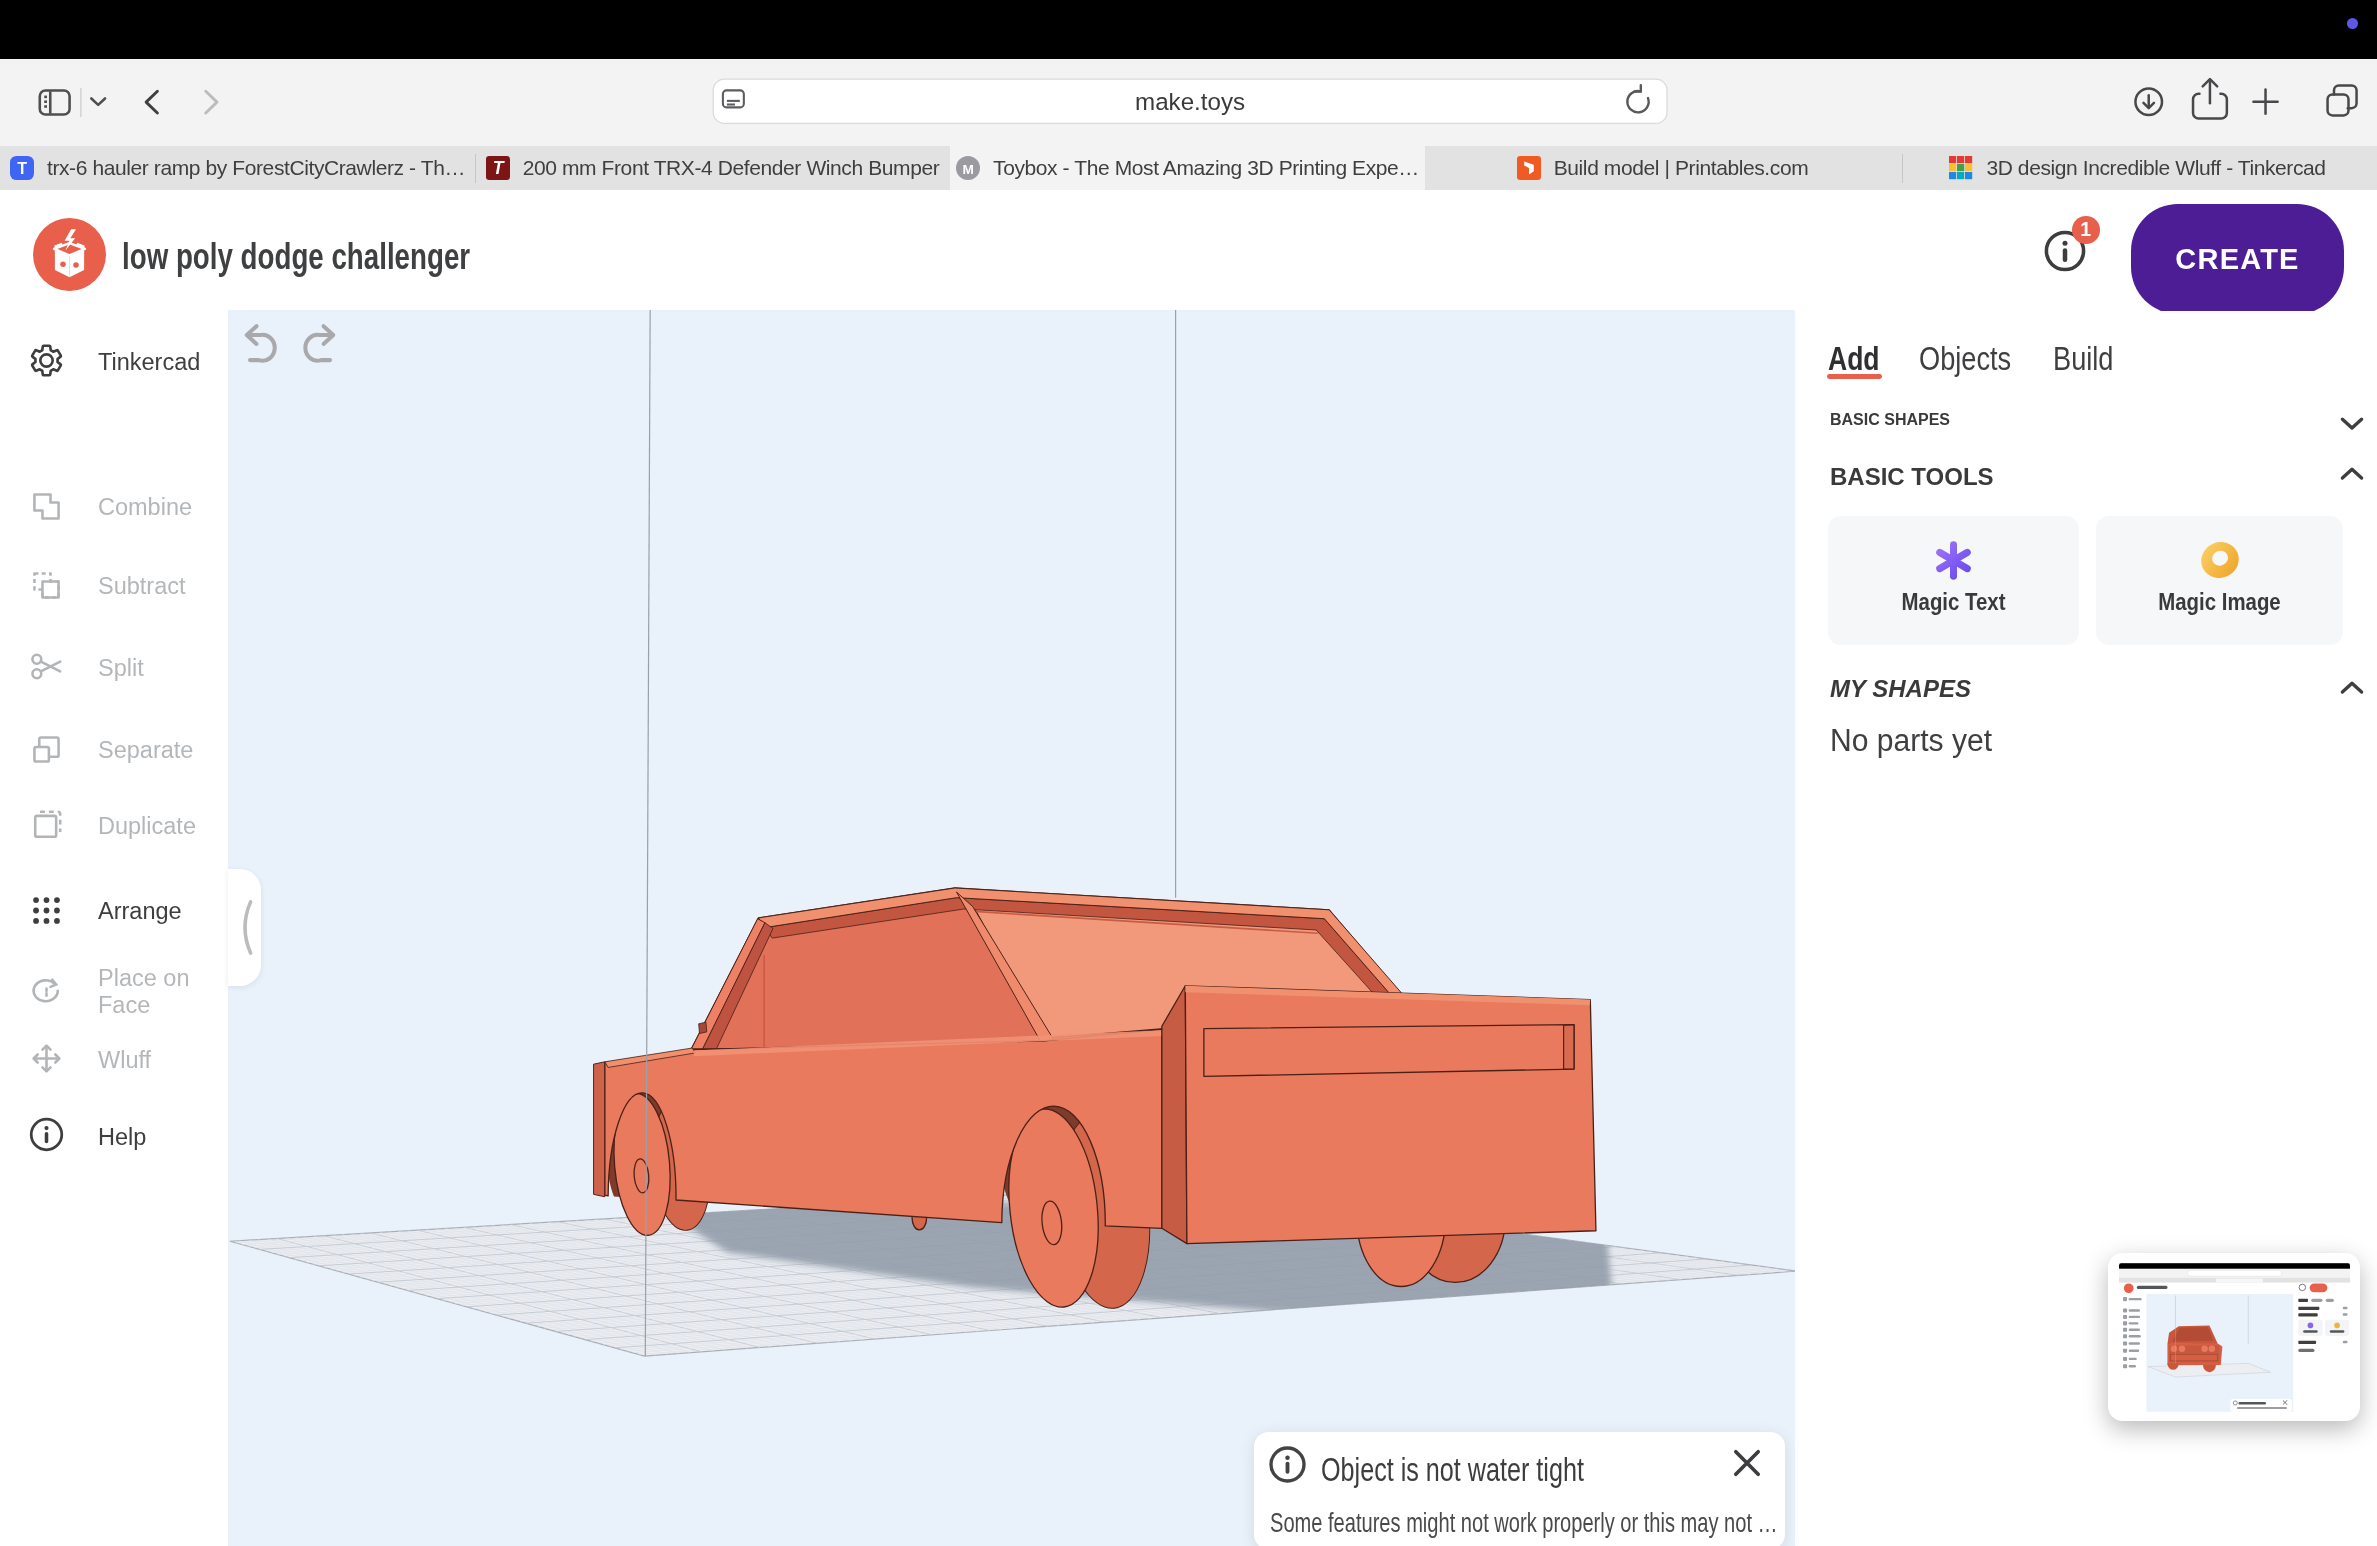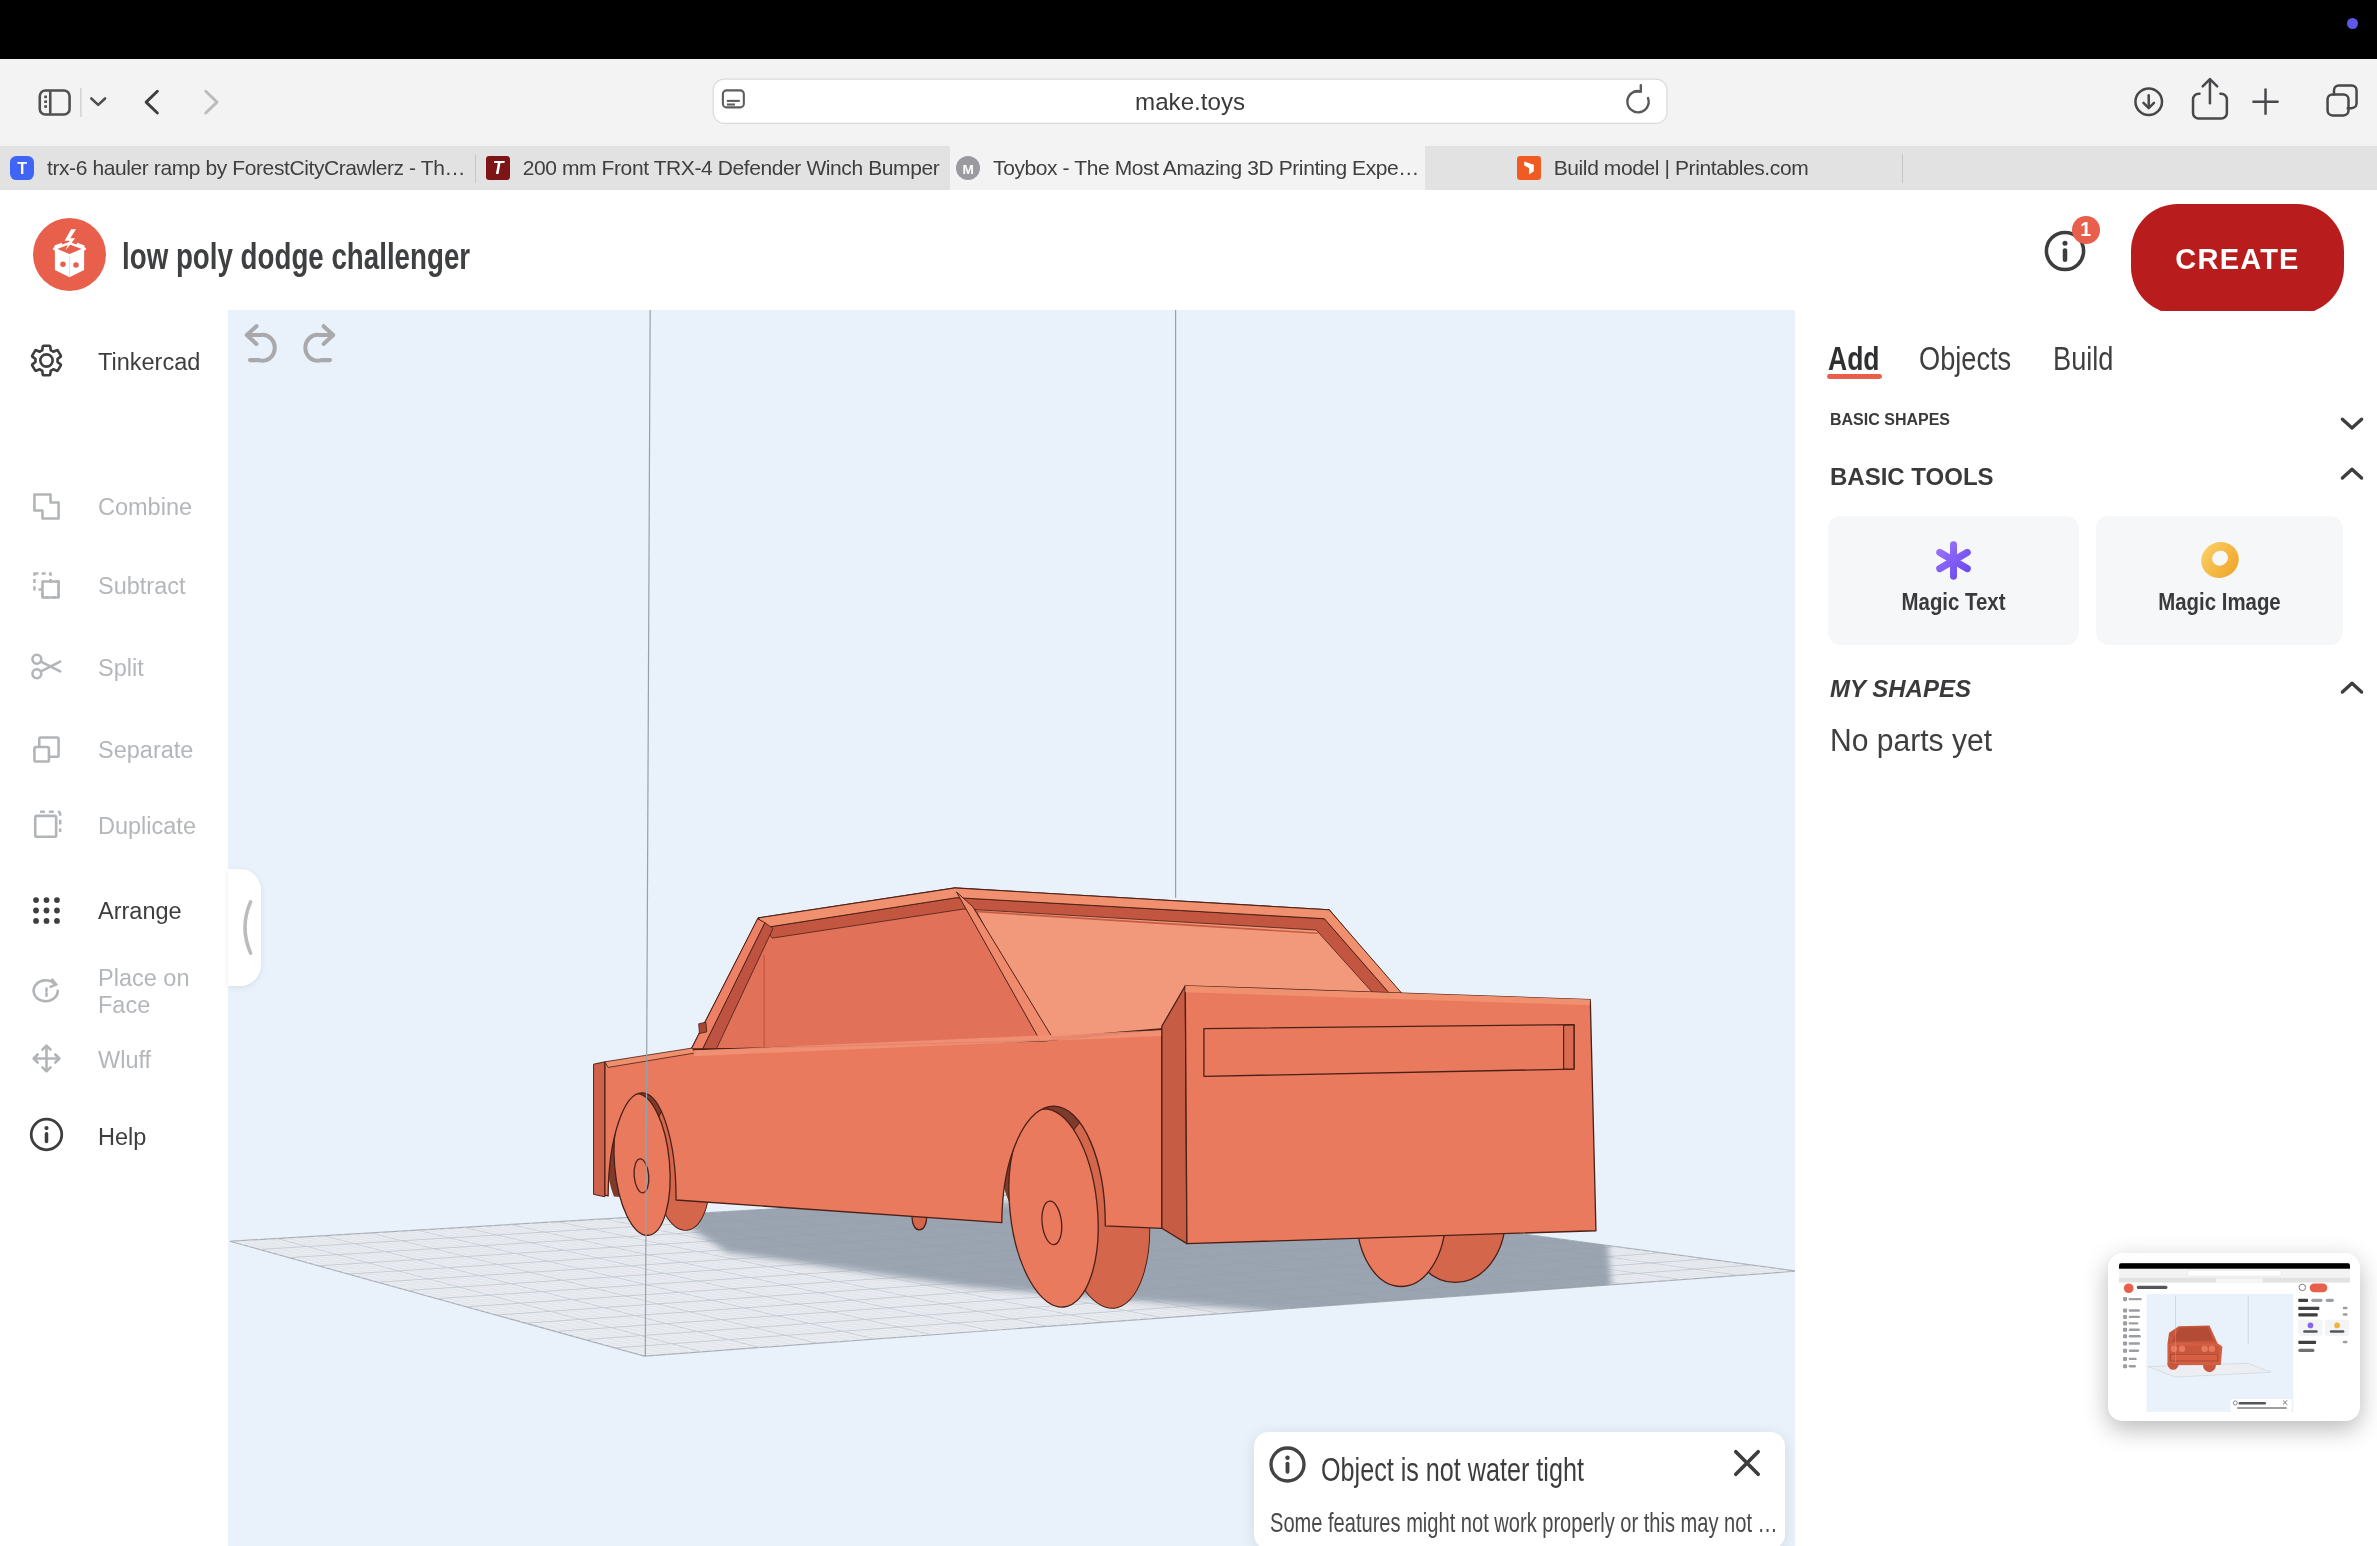--- a/index.html
+++ b/index.html
@@ -20,21 +20,21 @@
 .tab { width:475px; height:44px; display:flex; align-items:center; justify-content:center;
   gap:13px; padding:0 14.6px; color:#3f3f3f; font-size:21px; letter-spacing:-0.4px; }
 .tab span { white-space:nowrap;text-align:center; }
 .tab svg { flex:0 0 auto; }
 .tab.active { background:#f3f3f4; }
 .tabsep { position:absolute; top:154px; width:0.8px; height:29px; background:#c6c6c6; }
 
 
 #appheader { left:0; top:191px; width:2377px; height:120px; background:#fff; }
 #apptitle { left:122px; top:45px; font-size:36px; font-weight:bold; color:#3f4042; transform:scaleX(.77); transform-origin:0 0; }
-#createbtn { left:2131px; top:13px; width:213px; height:110px; border-radius:47px; background:#b91c1c;
+#createbtn { left:2131px; top:13px; width:213px; height:110px; border-radius:47px; background:#4c1d95;
   color:#fff; font-weight:bold; font-size:29px; letter-spacing:1.2px; display:flex; align-items:center; justify-content:center; }
 #badge { left:2072px; top:25px; width:27.5px; height:27.5px; border-radius:50%; background:#e8604c; color:#fff;
   font-size:19.4px; font-weight:bold; display:flex; align-items:center; justify-content:center; }
 
 
 #sidebar { left:0; top:311px; width:228px; height:1236px; background:#fff; }
 .sitem { position:absolute; left:0; width:226px; display:flex; align-items:center; }
 .sicon { position:absolute; left:28px; width:37px; height:37px; }
 .stext { position:absolute; left:98px; font-size:23.5px; color:#3e3e40; }
 .dis .stext { color:#b4b7ba; }
@@ -130,20 +130,34 @@
           <text x="15" y="22" font-size="17" font-weight="bold" fill="#fff" text-anchor="middle">M</text>
         </svg>
         <span>Toybox - The Most Amazing 3D Printing Expe…</span>
       </div>
     <div class="tab">
         <svg width="24" height="24" viewBox="0 0 30 30">
           <rect width="30" height="30" rx="4" fill="#f05b24"></rect>
           <path d="M9 7 L21 11 L21 19 L15 23 L15 15 L9 12 Z" fill="#fff"></path>
         </svg>
         <span>Build model | Printables.com</span>
+      </div>
+    <div class="tab">
+        <svg width="24" height="24" viewBox="0 0 30 30">
+          <rect x="0" y="0" width="9" height="9" fill="#e53935"></rect>
+          <rect x="10" y="0" width="9" height="9" fill="#e53935"></rect>
+          <rect x="20" y="0" width="9" height="9" fill="#e53935"></rect>
+          <rect x="0" y="10" width="9" height="9" fill="#fbc02d"></rect>
+          <rect x="10" y="10" width="9" height="9" fill="#43a047"></rect>
+          <rect x="20" y="10" width="9" height="9" fill="#fbc02d"></rect>
+          <rect x="0" y="20" width="9" height="9" fill="#1e88e5"></rect>
+          <rect x="10" y="20" width="9" height="9" fill="#00acc1"></rect>
+          <rect x="20" y="20" width="9" height="9" fill="#1e88e5"></rect>
+        </svg>
+        <span>3D design Incredible Wluff - Tinkercad</span>
       </div>
   </div>
   <div class="tabsep" style="left:475px"></div>
   <div class="tabsep" style="left:1902px"></div>
 
   <div id="appheader" class="abs">
     <svg class="abs" style="left:33px;top:27px" width="73" height="73" viewBox="0 0 90 90">
       <circle cx="45" cy="45" r="45" fill="#e8604c"></circle>
       <path d="M47 14 l-8 14 h6 l-5 12 12 -15 h-6 l7 -11 z" fill="#fff"></path>
       <path d="M26 38 L45 31 L64 38 L45 46 Z" fill="none" stroke="#fff" stroke-width="3" stroke-linejoin="round"></path>

